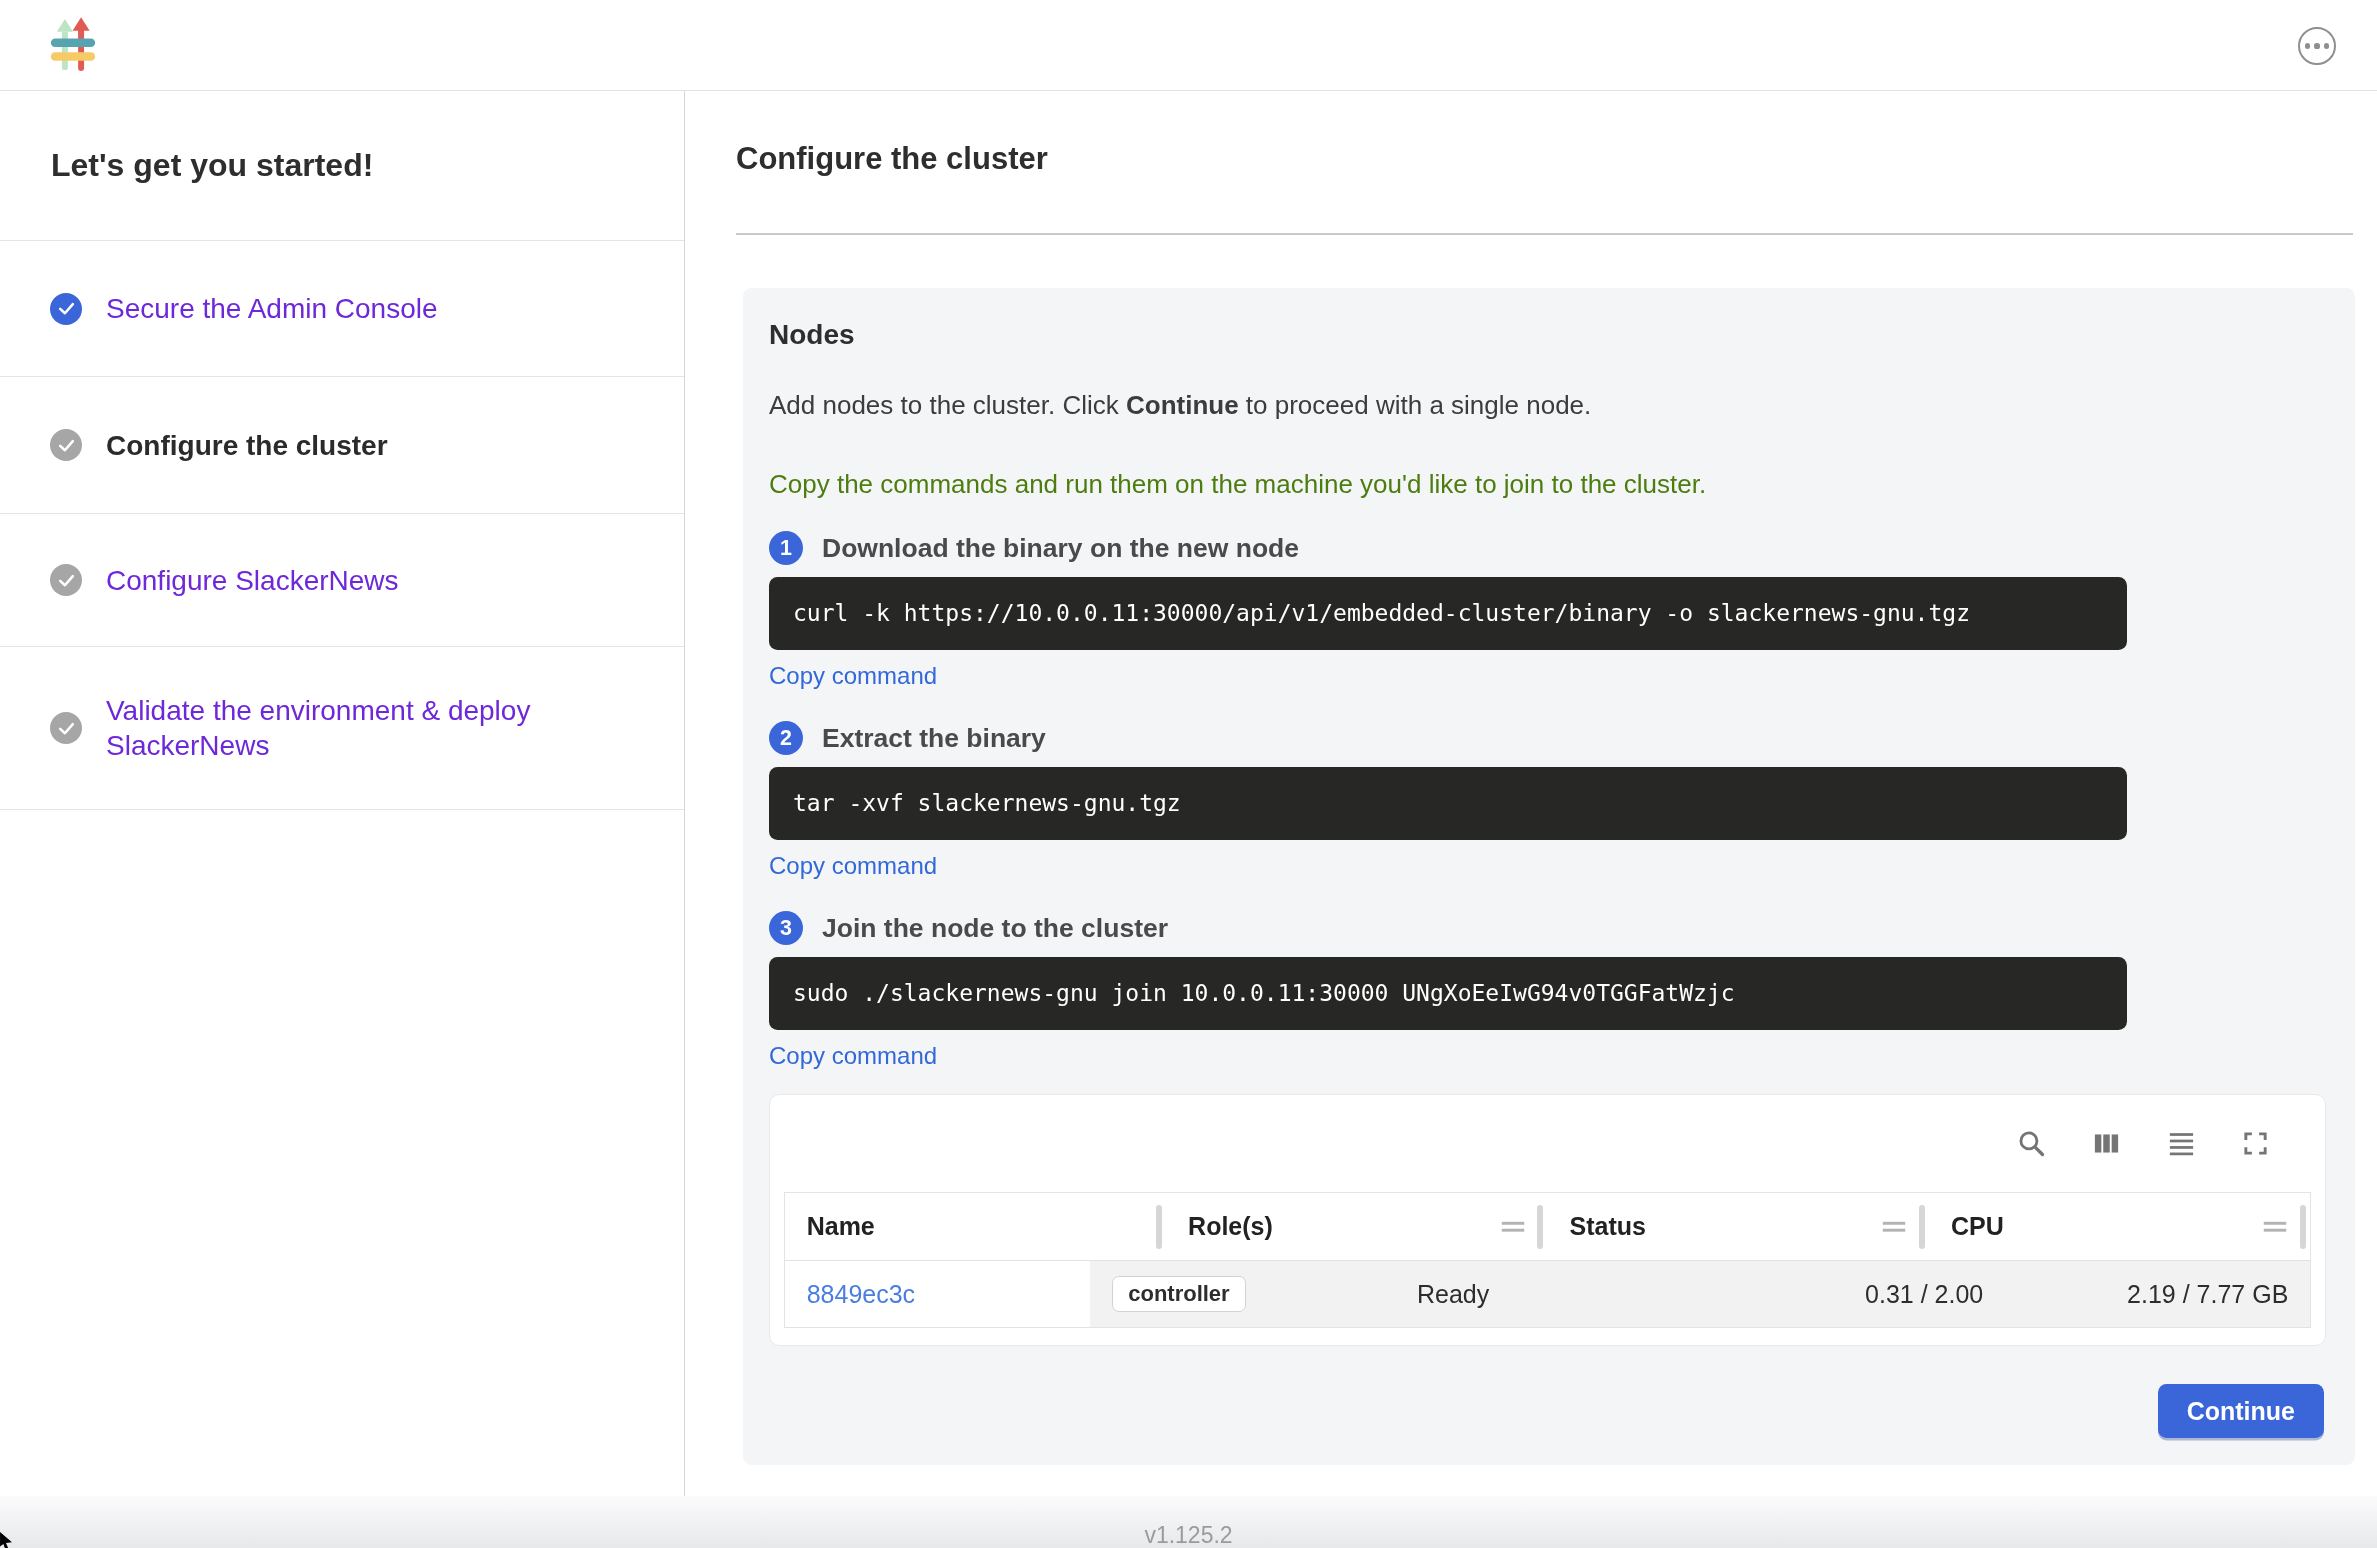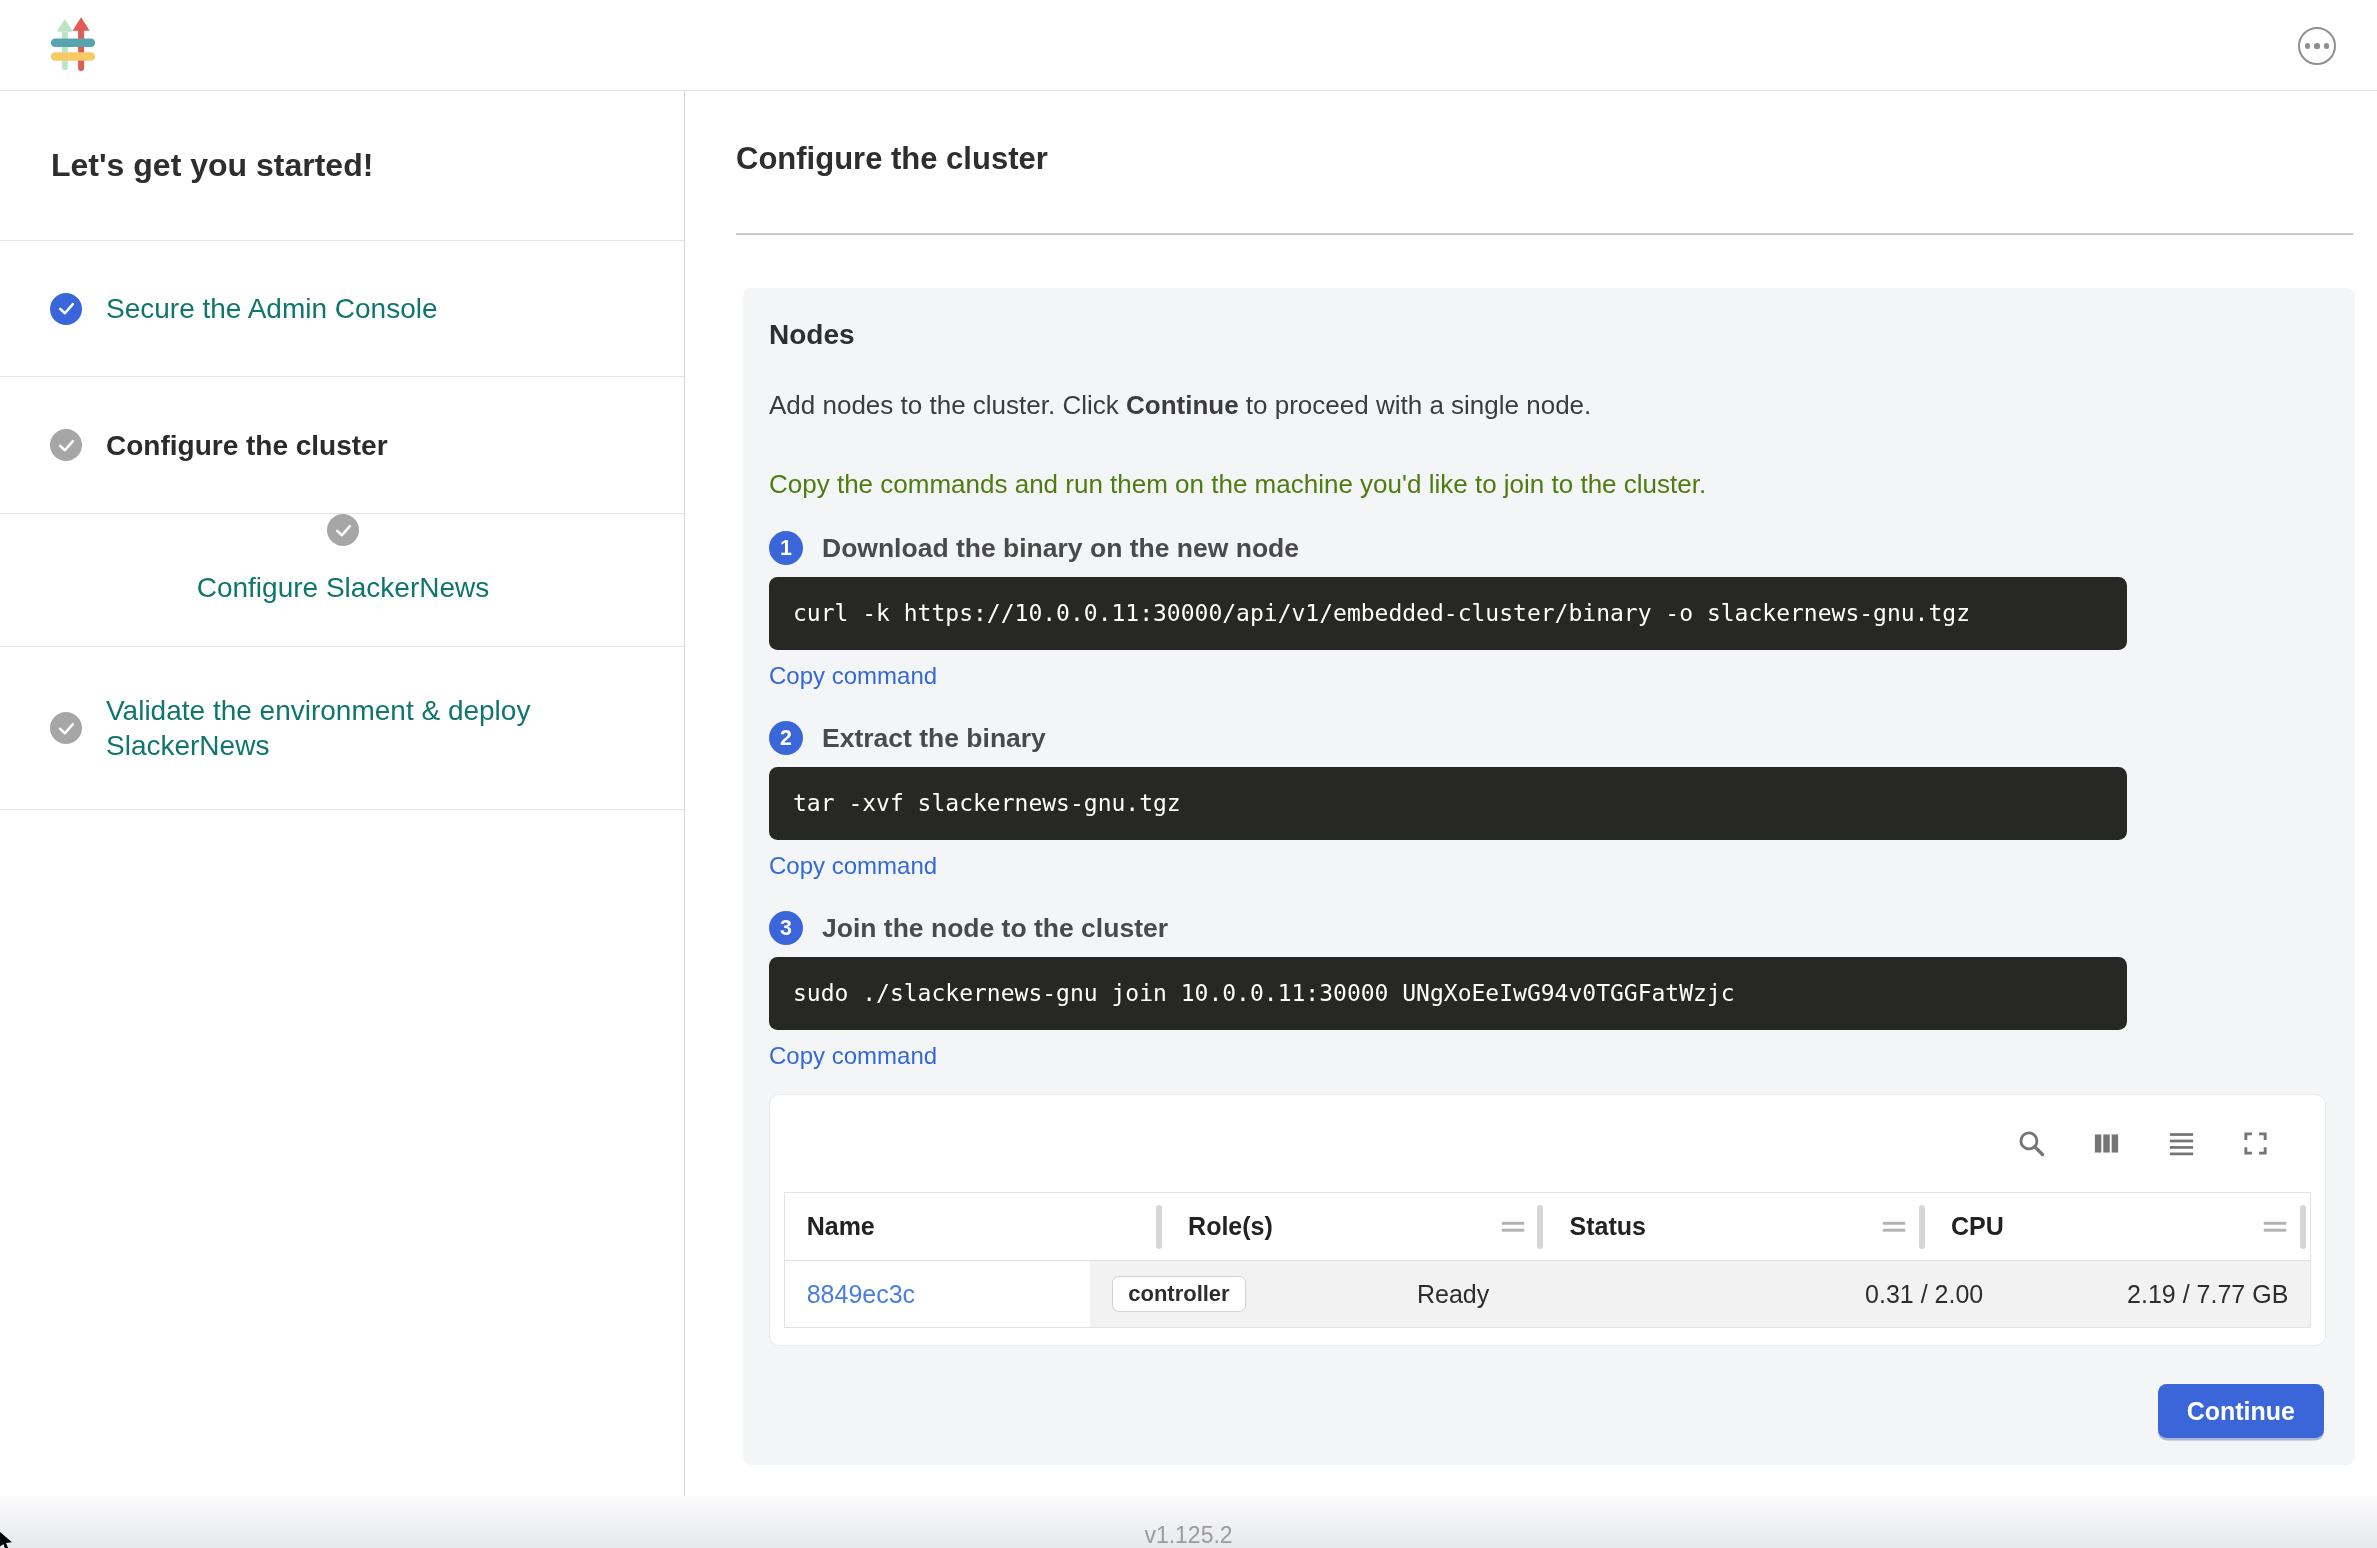--- a/index.html
+++ b/index.html
@@ -19,27 +19,27 @@
   .menu-btn i { width:5.1px; height:5.1px; border-radius:50%; background:#8f8f8f; }
 
   
   .sidebar { position:absolute; left:0; top:91px; width:685px; bottom:53px; background:#fff;
              border-right:1.7px solid #d6d6d6; }
   .sidebar-title { padding:56px 51px; font-size:32px; font-weight:bold; color:#2e2e2e; }
   .side-item { display:flex; align-items:center; gap:24px; padding:0 48px 0 50px;
                border-top:1.7px solid #e5e5e5; cursor:pointer; }
   .side-item.h1 { min-height:136px; }
   .side-item.h2 { min-height:137px; }
-  .side-item.h3 { min-height:133px;flex-direction:column; }
+  .side-item.h3 { min-height:133px; }
   .side-item.h4 { min-height:164px; border-bottom:1.7px solid #e5e5e5; }
   .check { flex:0 0 32px; width:32px; height:32px; border-radius:50%; display:flex;
            align-items:center; justify-content:center; }
   .check.done { background:var(--accent); }
   .check.todo { background:#a6a6a6; }
-  .side-label { font-size:28px; color:#0f766e; line-height:1.25; }
+  .side-label { font-size:28px; color:#6d28d9; line-height:1.25; }
   .side-item.current .side-label { color:#2b2b2b; font-weight:bold; }
 
   
   .main { position:absolute; left:686px; top:91px; right:0; bottom:53px; background:#fff; }
   .main-title { position:absolute; left:50px; top:50px; font-size:31px; font-weight:bold; color:#2e2e2e; }
   .main-hr { position:absolute; left:50px; right:24px; top:142px; height:0;
              border-top:2.6px solid #c7cacd; }
 
   .card { position:absolute; left:57px; right:22px; top:197px; height:1177px;
           background:#f4f5f7; border-radius:8.5px; padding:31px 39px 0 26px; }

